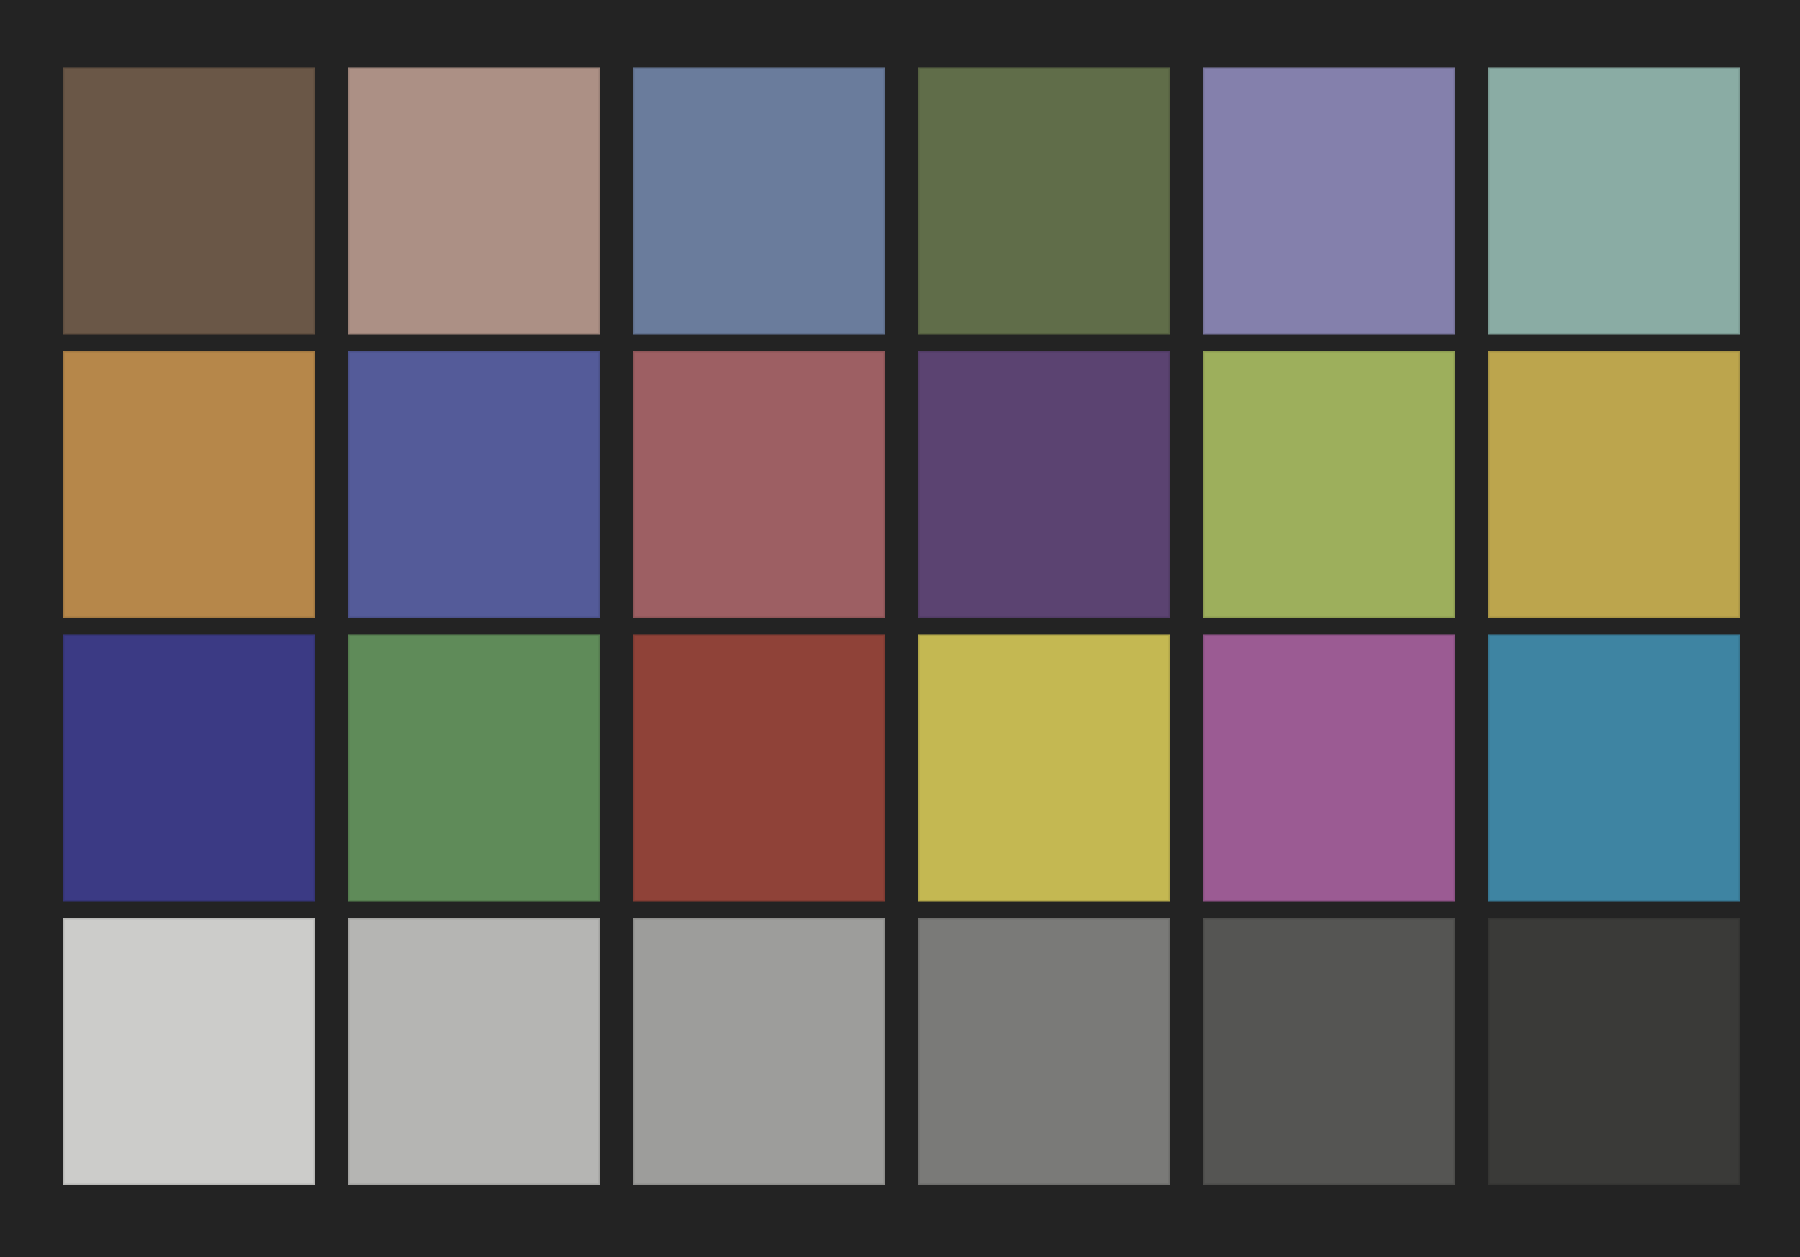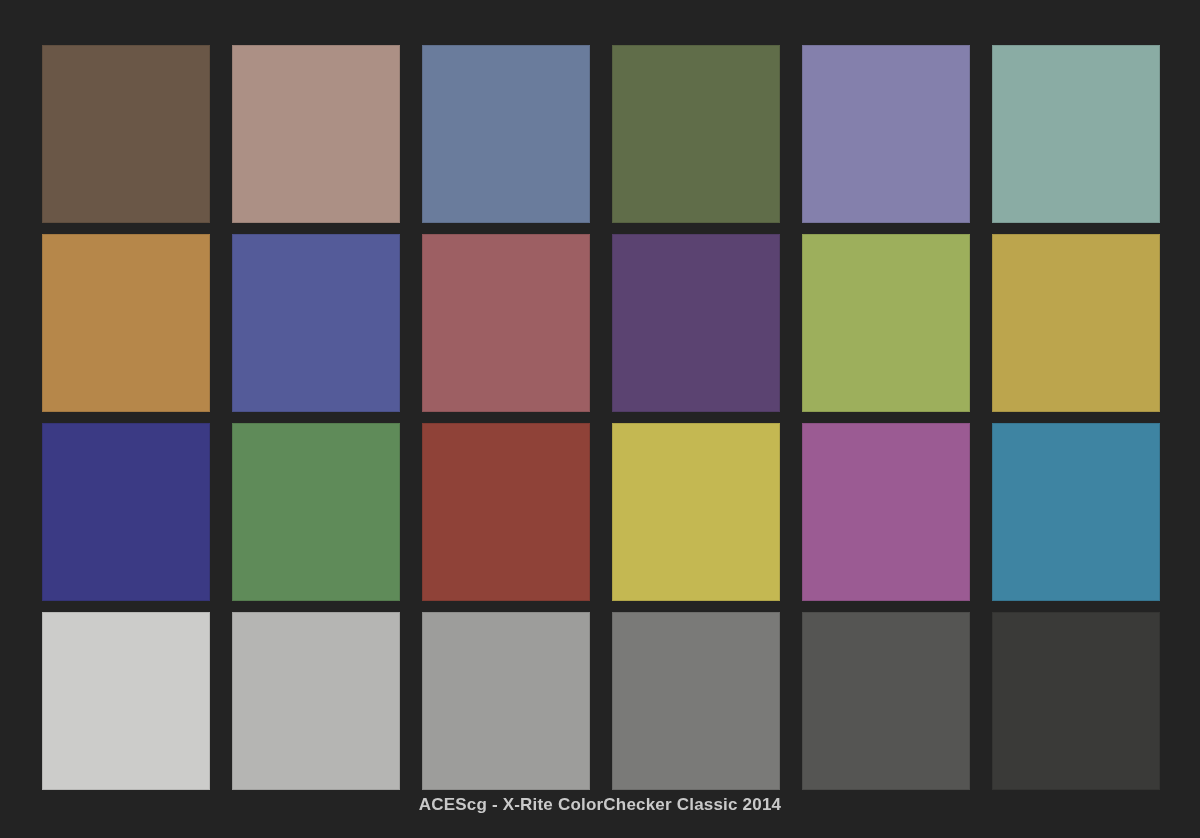--- a/index.html
+++ b/index.html
@@ -85,17 +85,14 @@
       <div class="patch" title="magenta" style="background: rgb(155, 91, 147);"></div>
       <div class="patch" title="cyan" style="background: rgb(62, 132, 162);"></div>
       <div class="patch" title="white 9.5" style="background: rgb(204, 204, 202);"></div>
       <div class="patch" title="neutral 8" style="background: rgb(181, 181, 179);"></div>
       <div class="patch" title="neutral 6.5" style="background: rgb(157, 157, 155);"></div>
       <div class="patch" title="neutral 5" style="background: rgb(122, 122, 120);"></div>
       <div class="patch" title="neutral 3.5" style="background: rgb(85, 85, 83);"></div>
       <div class="patch" title="black 2" style="background: rgb(58, 58, 56);"></div>
     </div>
 
-  <div class="caption-bar">
-    <span class="caption-text" style="color: rgb(201, 201, 201);">ACEScg - X-Rite ColorChecker Classic 2014</span>
-  </div>
 
 </div>
 
 </body></html>

